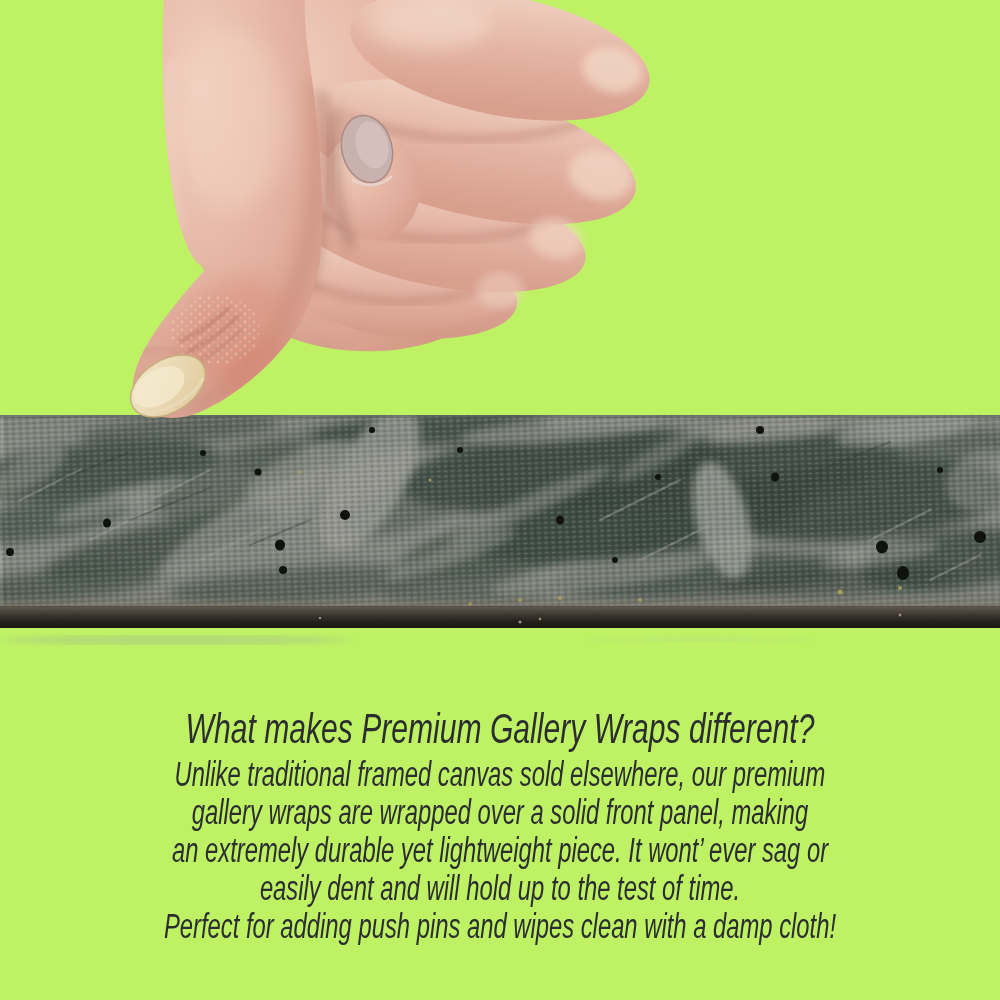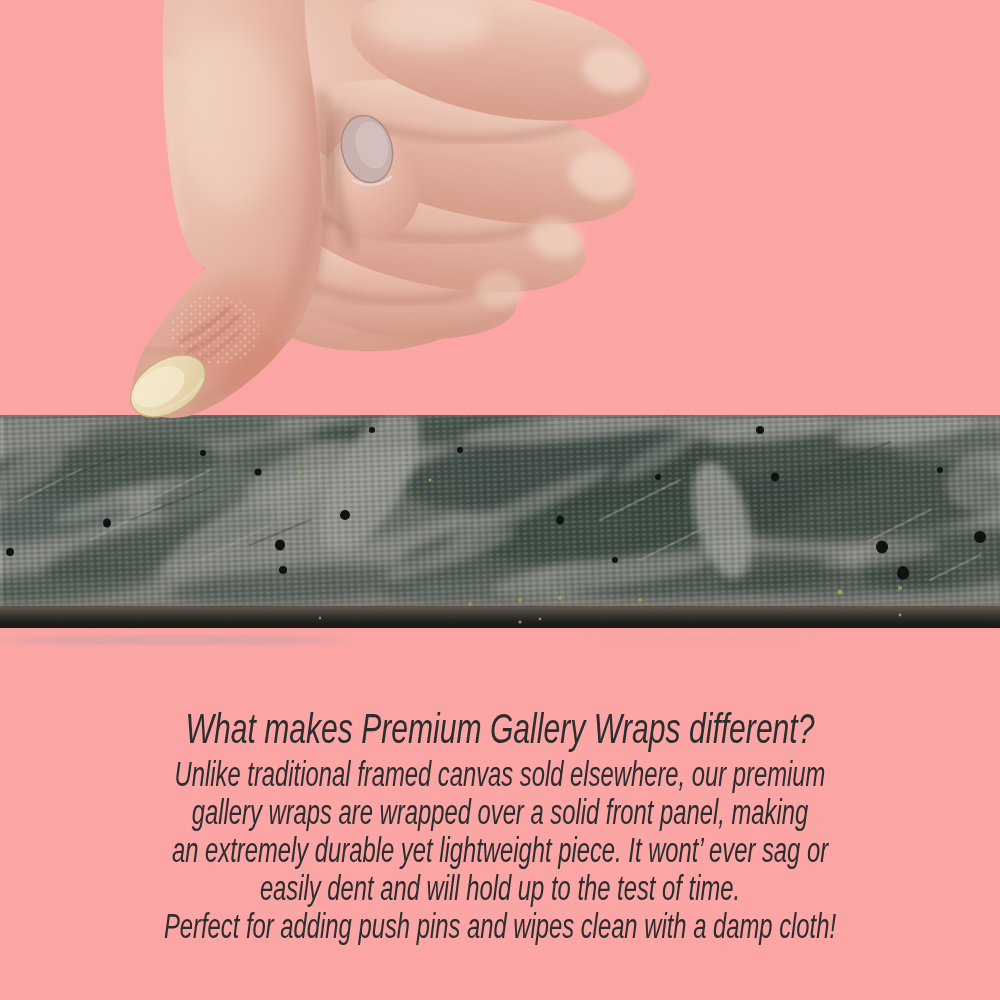--- a/index.html
+++ b/index.html
@@ -1,17 +1,17 @@
 <!DOCTYPE html>
 <html><head>
 <meta charset="utf-8">
 <style>
   html,body{margin:0;padding:0;background:#ffffff;}
   .page{
-    position:relative;width:1000px;height:1000px;background:#fca5a5;
+    position:relative;width:1000px;height:1000px;background:#bef264;
     overflow:hidden;font-family:"Liberation Sans",sans-serif;
   }
   .photo{position:absolute;top:0;left:0;width:1000px;height:660px;}
   .copy{
     position:absolute;top:704px;left:0;width:1000px;
     text-align:center;color:#2b2d2e;
   }
   .headline{
     font-style:italic;font-weight:400;font-size:43px;line-height:48px;
     transform:scaleX(0.70);transform-origin:50% 50%;

